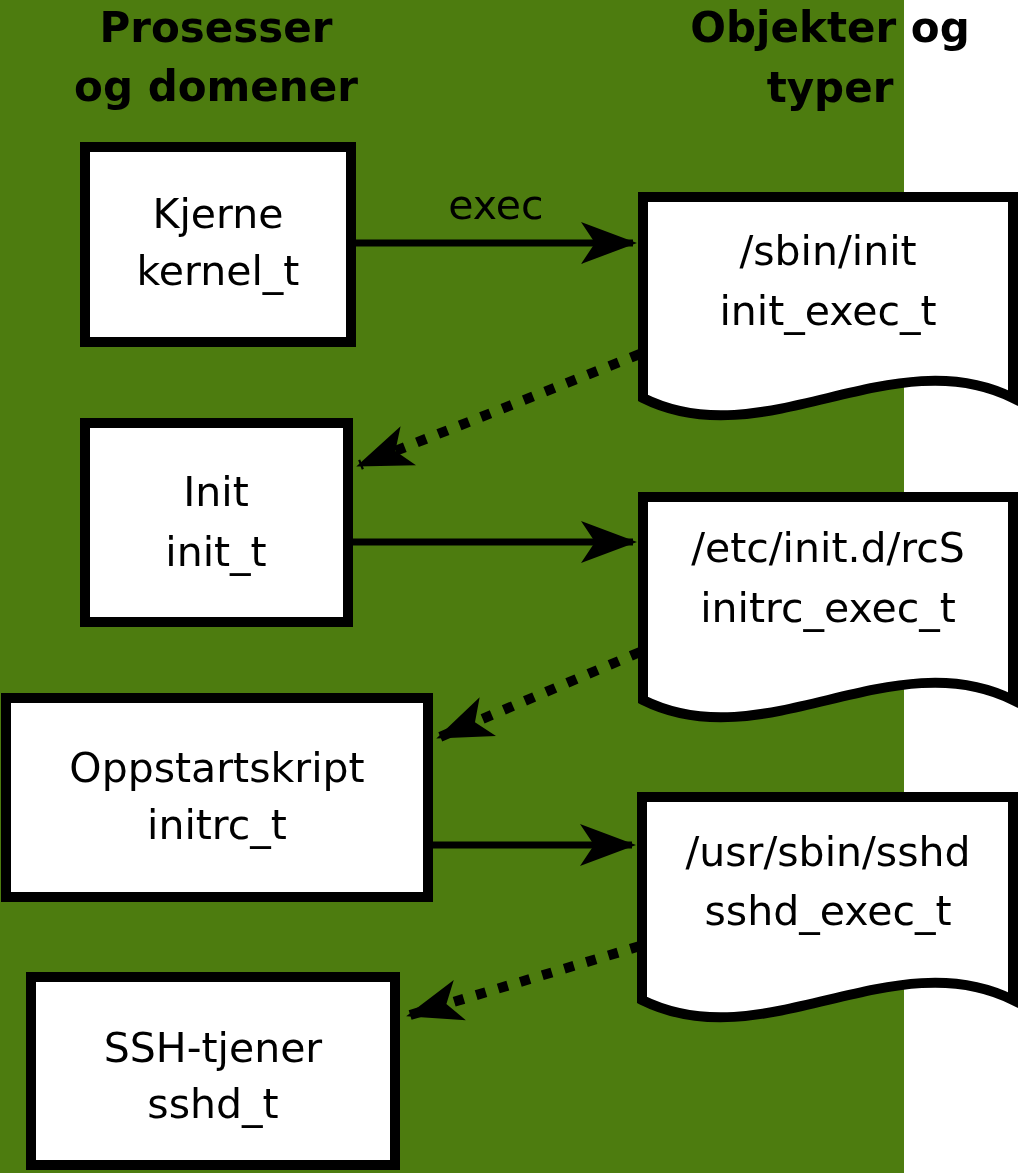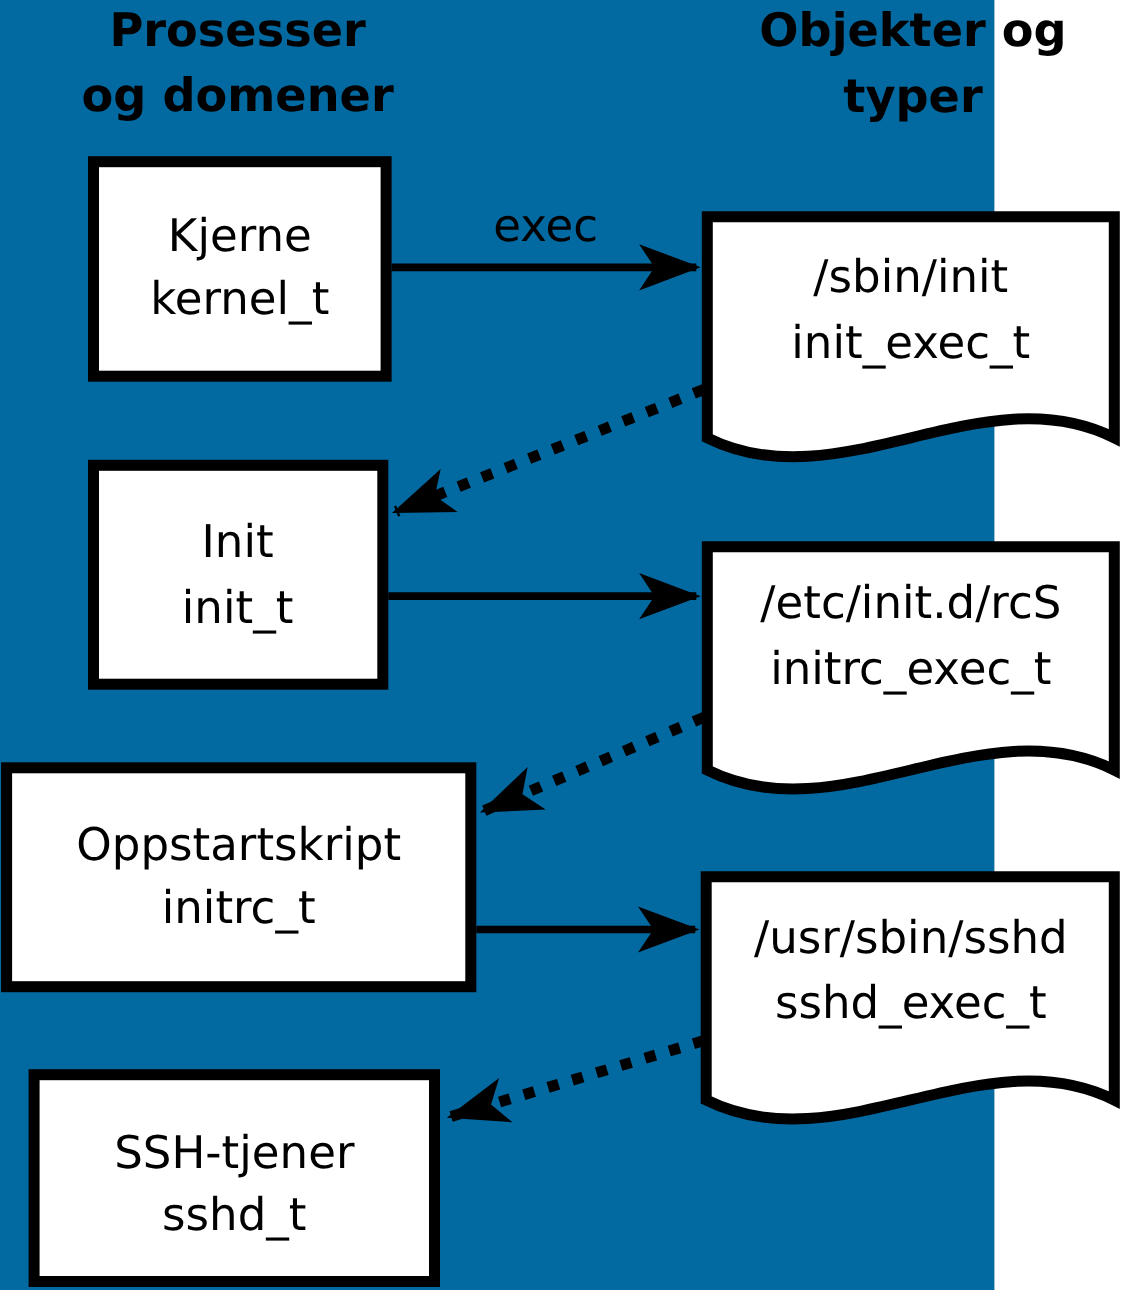--- a/index.html
+++ b/index.html
@@ -1,20 +1,20 @@
 <!DOCTYPE html>
 <html><head>
 <meta charset="utf-8">
 <style>
   html, body { margin: 0; padding: 0; background: #ffffff; }
   .canvas {
     position: relative;
     width: 904px;
     height: 1173px;
-    background: #0369a1;
+    background: #4d7c0f;
     font-family: "DejaVu Sans", sans-serif;
   }
   svg { display: block; }
   .hdr  { font-family: "DejaVu Sans", sans-serif; font-size: 42px; font-weight: bold; fill: #000; text-anchor: middle; }
   .lbl  { font-family: "DejaVu Sans", sans-serif; font-size: 41px; fill: #000; text-anchor: middle; }
   .node { fill: #ffffff; stroke: #000000; stroke-width: 10; }
   .solid-arrow  { stroke: #000000; stroke-width: 7; fill: none; }
   .dotted-arrow { stroke: #000000; stroke-width: 10; fill: none; stroke-dasharray: 10 13; stroke-linecap: butt; }
 </style>
 </head>

